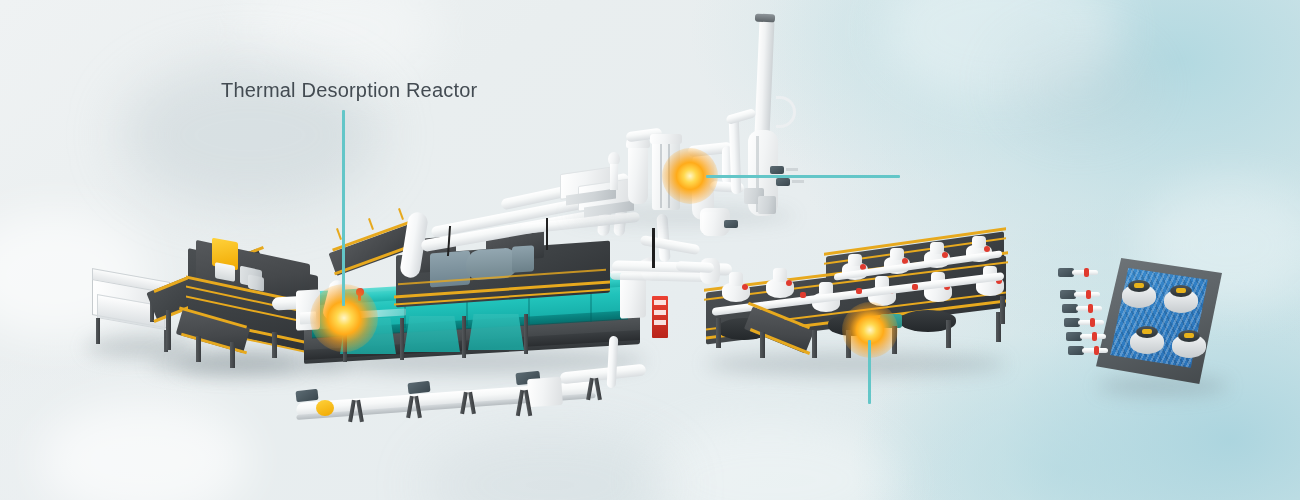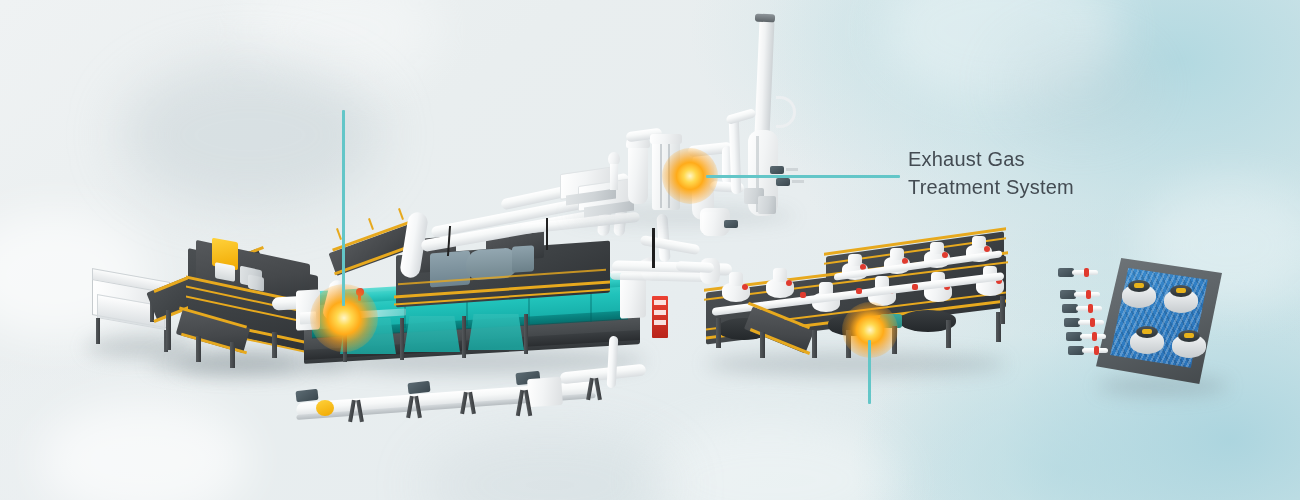--- a/index.html
+++ b/index.html
@@ -469,20 +469,19 @@
     <div class="small-motor" style="left:1068px; top:346px; width:16px; height:9px;"></div>
     <div class="shape pipe" style="left:1082px; top:348px; width:26px; height:5px;"></div>
     <div class="redvalve" style="left:1094px; top:346px; width:5px; height:9px;"></div>
   </div>
 
   <div class="glow" style="left:310px; top:284px; width:68px; height:68px;"></div>
   <div class="glow" style="left:662px; top:148px; width:56px; height:56px;"></div>
   <div class="glow" style="left:842px; top:302px; width:56px; height:56px;"></div>
 
   <div class="leader" style="left:342px; top:110px; width:3px; height:196px;"></div>
+  <div class="label" style="left:221px; top:76px;">Thermal Desorption Reactor</div>
 
   <div class="leader" style="left:706px; top:175px; width:194px; height:3px;"></div>
-  <div class="label" style="left:908px; top:145px;">Exhaust Gas
-Treatment System</div>
 
   <div class="leader" style="left:868px; top:340px; width:3px; height:64px;"></div>
 
 </div>
 
 </body></html>

